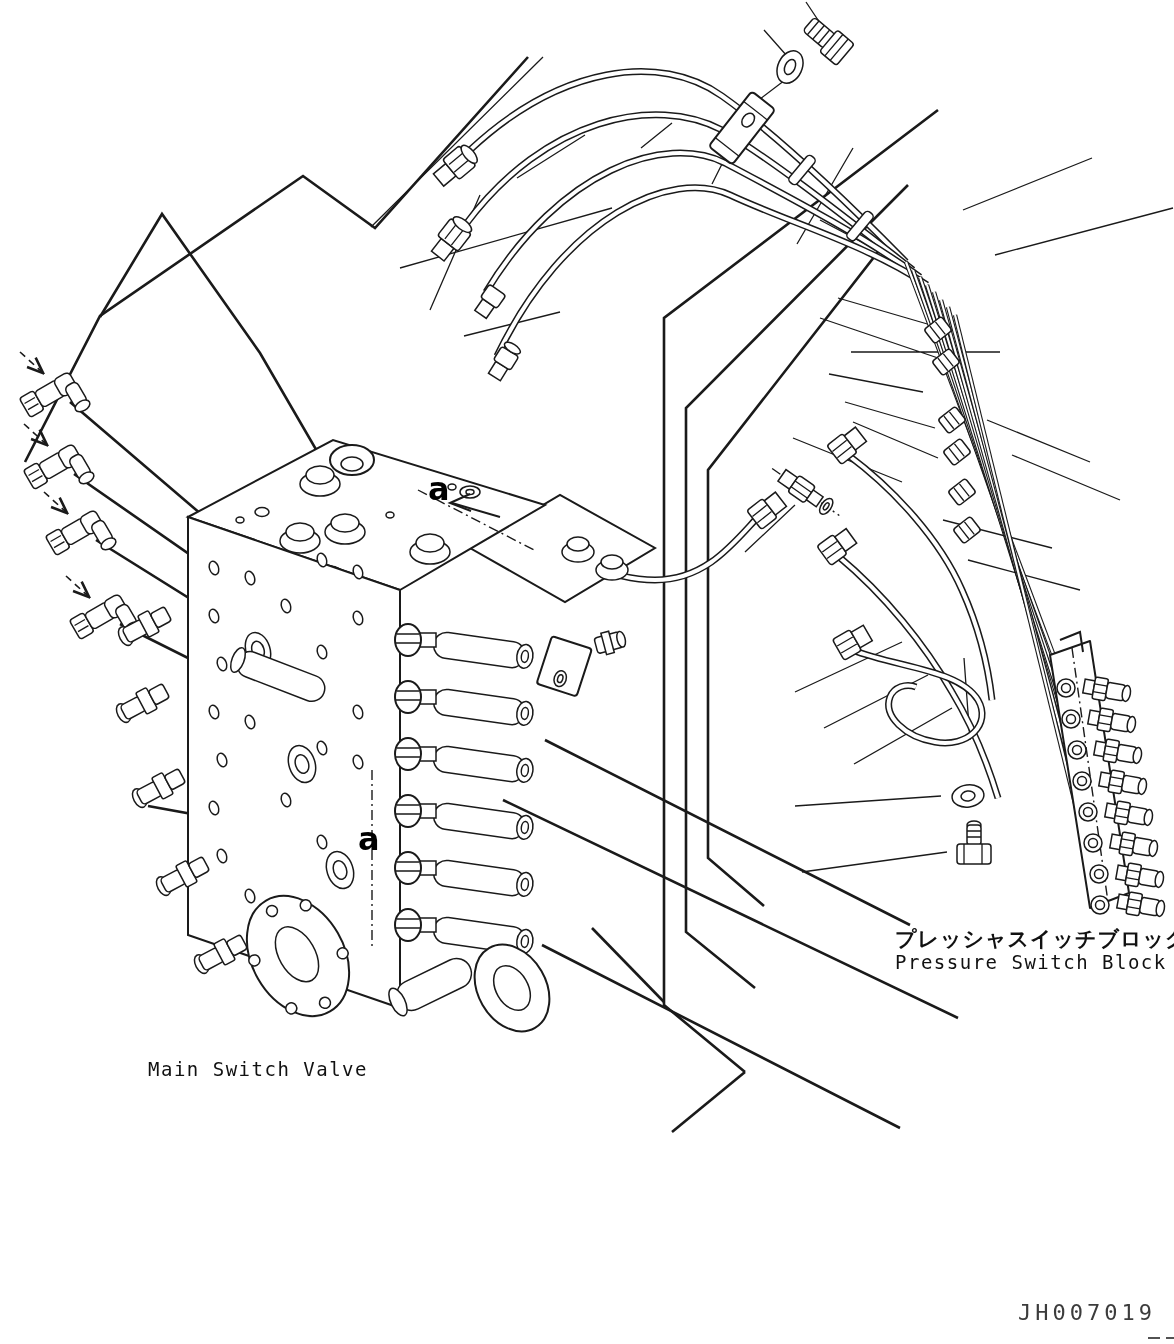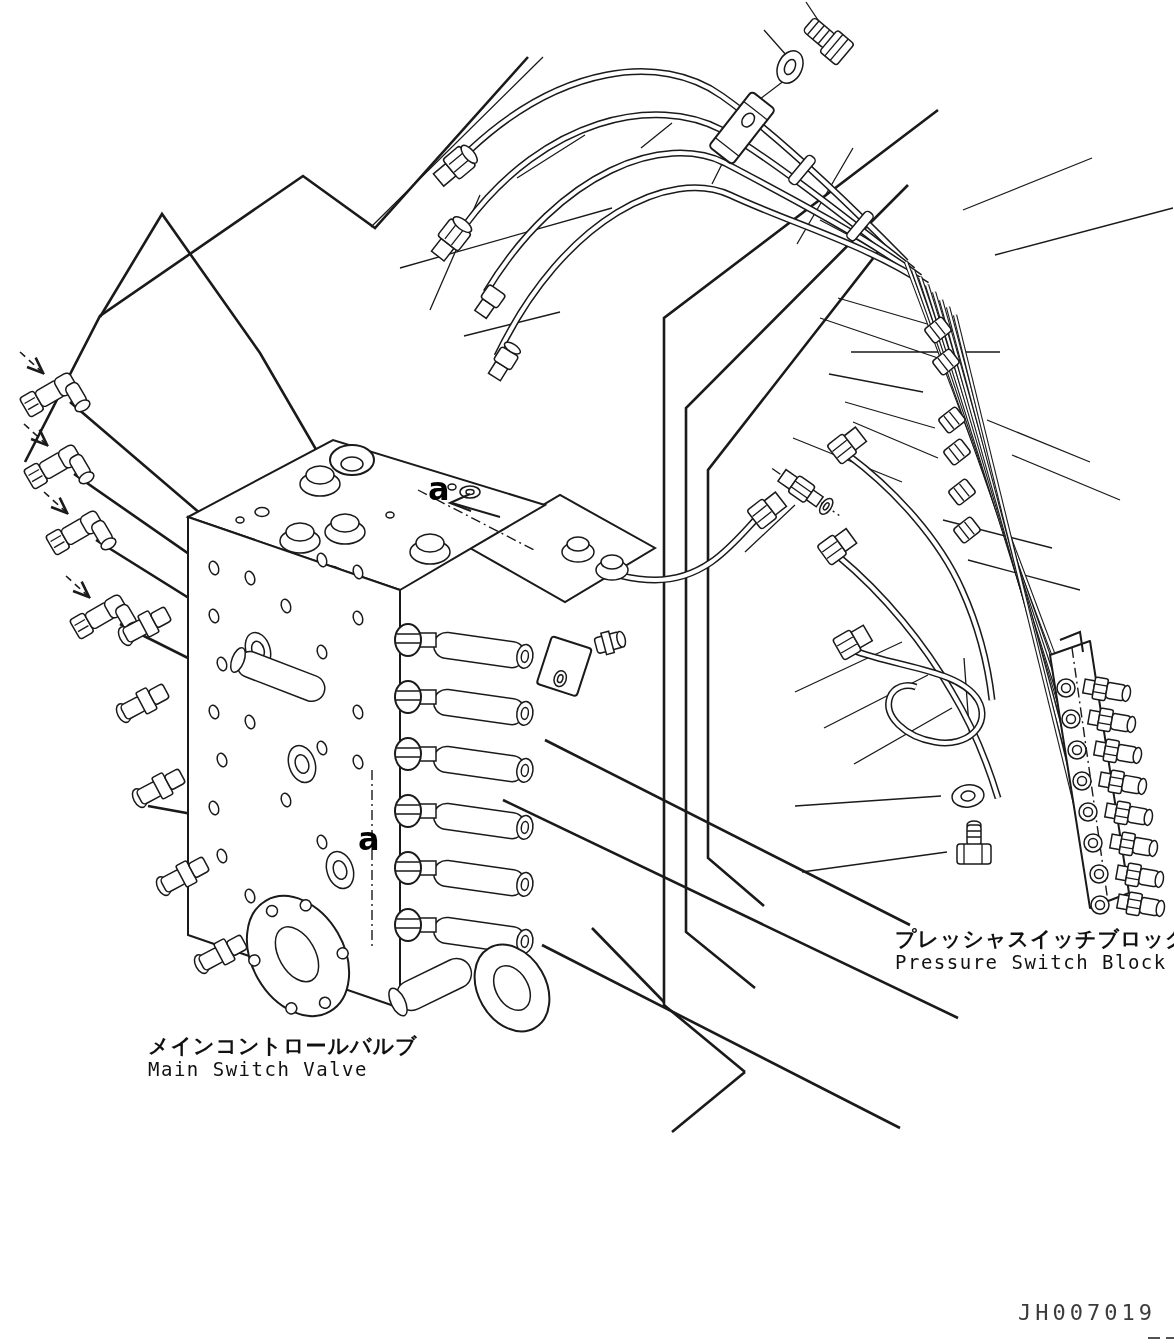--- a/index.html
+++ b/index.html
@@ -582,21 +582,20 @@
   </g>
 
   <g>
     <path class="thin" d="M1148,1338 L1160,1338 M1166,1338 L1174,1338"></path>
   </g>
 </svg>
 
 <div class="callout-a" style="left:428px;top:470px;">a</div>
 <div class="callout-a" style="left:358px;top:820px;">a</div>
 
-<div class="lbl lbl-ja" style="left:148px;top:1032px;">メインコントロールバルブ</div>
 <div class="lbl lbl-en" style="left:148px;top:1058px;">Main Switch Valve</div>
 
 <div class="lbl lbl-ja" style="left:895px;top:925px;">プレッシャスイッチブロック</div>
 <div class="lbl lbl-en" style="left:895px;top:951px;">Pressure Switch Block</div>
 
 <div class="drawing-no" style="left:1018px;top:1300px;">JH007019</div>
 
 </div>
 
 </body></html>

